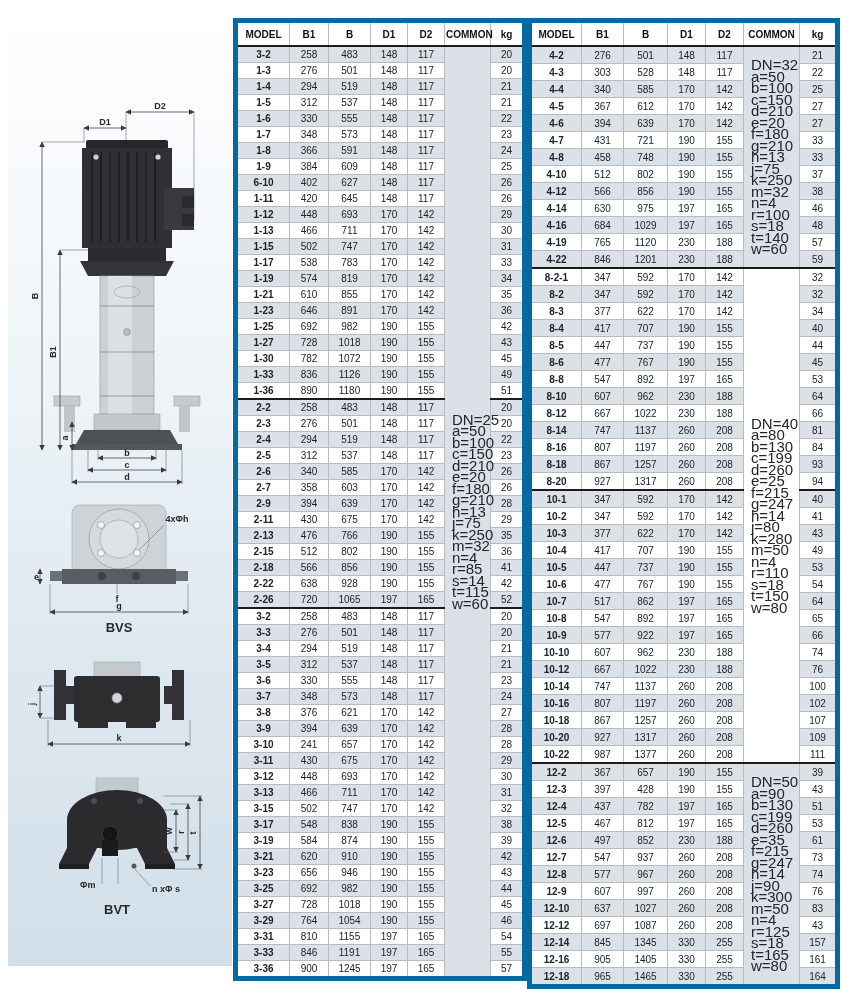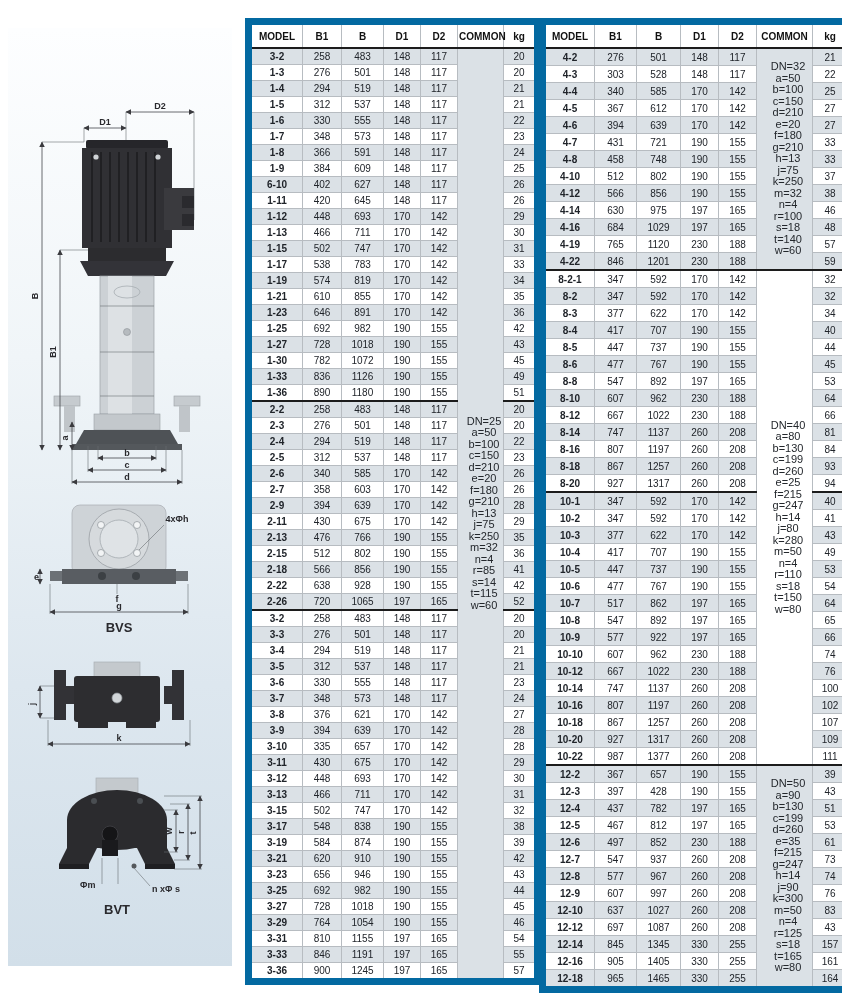--- a/index.html
+++ b/index.html
@@ -8,32 +8,32 @@
   
   #panel{position:absolute;left:8px;top:28px;width:224px;height:938px;
          background:linear-gradient(180deg,#fdfeff 0%,#f0f5f8 35%,#dde7ef 70%,#d2dfe9 100%);}
   .draw{position:absolute;left:0;}
   svg text{font:bold 9px "Liberation Sans",sans-serif;fill:#2a2a2e;}
   svg .ttl{font:bold 13px "Liberation Sans",sans-serif;}
   .dim{stroke:#44484c;stroke-width:0.8;fill:none;}
   .ext{stroke:#6a6e72;stroke-width:0.6;fill:none;}
   
   .spec-table{border-collapse:collapse;table-layout:fixed;position:absolute;top:18px;
-              font:10px "Liberation Sans",sans-serif;border:7px solid #0369a1;margin-left:12px;}
+              font:10px "Liberation Sans",sans-serif;border:5px solid #0369a1;}
   #tbl0{left:233px;width:289px;}
   #tbl1{left:527px;width:308px;}
   .spec-table th{font-weight:bold;font-size:10px;color:#111;background:#fff;height:20px;
       border:1px solid #b7bcc1;border-top:2px solid #1c1c1c;border-bottom:2px solid #1c1c1c;}
   .spec-table td{border:1px solid #b7bcc1;text-align:center;color:#20242a;padding:0;}
   #tbl0 td{height:15px;}
   #tbl1 td{height:16px;}
   .spec-table td.model{font-weight:bold;}
   .spec-table tr.shade td{background:#dbe1e6;}
-  .spec-table td.common{background:#fff;text-align:center;padding-left:7px;vertical-align:middle;
-      line-height:11.5px;font-size:11px;color:#23272c;}
+  .spec-table td.common{background:#fff;text-align:left;padding-left:7px;vertical-align:middle;
+      line-height:11.5px;font-size:15px;color:#23272c;}
   .spec-table tr.sep td{border-top:2px solid #1c1c1c;}
 </style>
 </head>
 <body>
 
 <div id="page">
 
   <div id="panel">
 
     <svg width="0" height="0" style="position:absolute">
@@ -560,21 +560,21 @@
         <tr class="shade">
           <td class="model">3-9</td>
           <td class="">394</td>
           <td class="">639</td>
           <td class="">170</td>
           <td class="">142</td>
           <td>28</td>
         </tr>
         <tr>
           <td class="model">3-10</td>
-          <td class="">335</td>
+          <td class="">241</td>
           <td class="">657</td>
           <td class="">170</td>
           <td class="">142</td>
           <td>28</td>
         </tr>
         <tr class="shade">
           <td class="model">3-11</td>
           <td class="">430</td>
           <td class="">675</td>
           <td class="">170</td>

